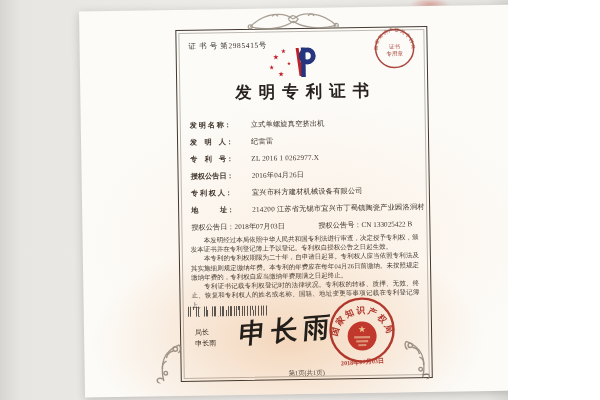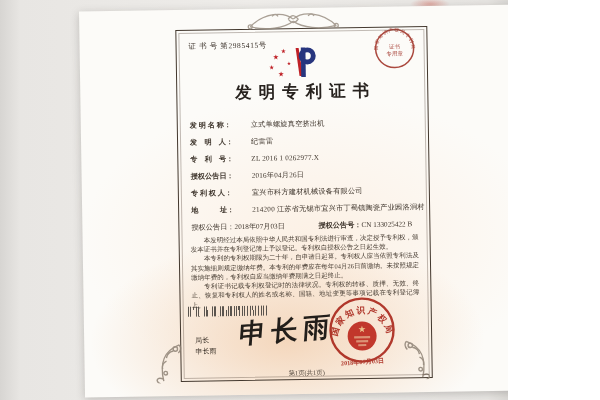--- a/index.html
+++ b/index.html
@@ -22,21 +22,21 @@
   .fieldrow{position:absolute;left:12px;width:230px;font-size:7.2px;color:#3e352c;white-space:nowrap;}
   .fieldrow .lab{display:inline-block;width:61px;font-weight:700;}
   .fieldrow .val{letter-spacing:.2px;}
   .grant2{position:absolute;left:127px;top:0;}
   .bodytext{position:absolute;left:11px;top:205px;width:228px;color:#473d33;
     font-size:6.5px;line-height:1.42;text-align:justify;}
   .bodytext p{margin:0;text-indent:2em;}
   .barcode{position:absolute;left:7px;top:276px;width:80px;height:10px;opacity:.85;
     background:
       repeating-linear-gradient(90deg,#3f3b37 0 1px,transparent 1px 2.2px,#3f3b37 2.2px 3.6px,transparent 3.6px 5.8px,#3f3b37 5.8px 6.4px,transparent 6.4px 8.1px);}
-  .signer{position:absolute;left:14px;top:297px;font-size:7px;color:#3e352c;line-height:11px;margin-top:8px;}
+  .signer{position:absolute;left:14px;top:297px;font-size:7px;color:#3e352c;line-height:11px;}
   .signature{position:absolute;left:58px;top:283px;font-size:27px;color:#221e1a;font-weight:600;
     letter-spacing:5px;transform:rotate(-4deg) skewX(-9deg);white-space:nowrap;}
   .footer{position:absolute;left:0;top:340px;width:100%;text-align:center;font-size:6.4px;color:#45var3b31;color:#453b31;}
   .seal-small{position:absolute;left:197px;top:0px;width:42px;height:42px;opacity:.92;mix-blend-mode:multiply;}
   .seal-main{position:absolute;left:147px;top:268px;width:68px;height:68px;opacity:.95;mix-blend-mode:multiply;}
   .seal-date{position:absolute;left:141px;top:330px;width:80px;text-align:center;font-size:6.2px;
     color:#b03a2e;transform:rotate(-3deg);font-weight:600;}
   .garland{position:absolute;left:68px;top:-20px;}
   .corner{position:absolute;}
   .corner.bl{left:-30px;top:312px;}
@@ -112,21 +112,21 @@
       </div>
       <div class="fieldrow" style="top:158px">
         <span class="lab">专 利 权 人：</span><span class="val">宜兴市科方建材机械设备有限公司</span>
       </div>
       <div class="fieldrow" style="top:175px">
         <span class="lab">地　　　址：</span><span class="val">214200 江苏省无锡市宜兴市丁蜀镇陶瓷产业园洛涧村</span>
       </div>
       <div class="fieldrow" style="top:192px">
         <span style="font-weight:400">授权公告日：</span><span>2018年07月03日</span>
         <span class="grant2">
-          <span style="font-weight:700">授权公告号：</span><span>CN 133025422 B</span>
+          <span style="font-weight:400">授权公告号：</span><span>CN 133025422 B</span>
         </span>
       </div>
 
       <div class="bodytext">
         <p>本发明经过本局依照中华人民共和国专利法进行审查，决定授予专利权，颁发本证书并在专利登记簿上予以登记。专利权自授权公告之日起生效。</p>
         <p>本专利的专利权期限为二十年，自申请日起算。专利权人应当依照专利法及其实施细则规定缴纳年费。本专利的年费应在每年04月26日前缴纳。未按照规定缴纳年费的，专利权自应当缴纳年费期满之日起终止。</p>
         <p>专利证书记载专利权登记时的法律状况。专利权的转移、质押、无效、终止、恢复和专利权人的姓名或名称、国籍、地址变更等事项记载在专利登记簿上。</p>
       </div>
 
       <div class="barcode"></div>

